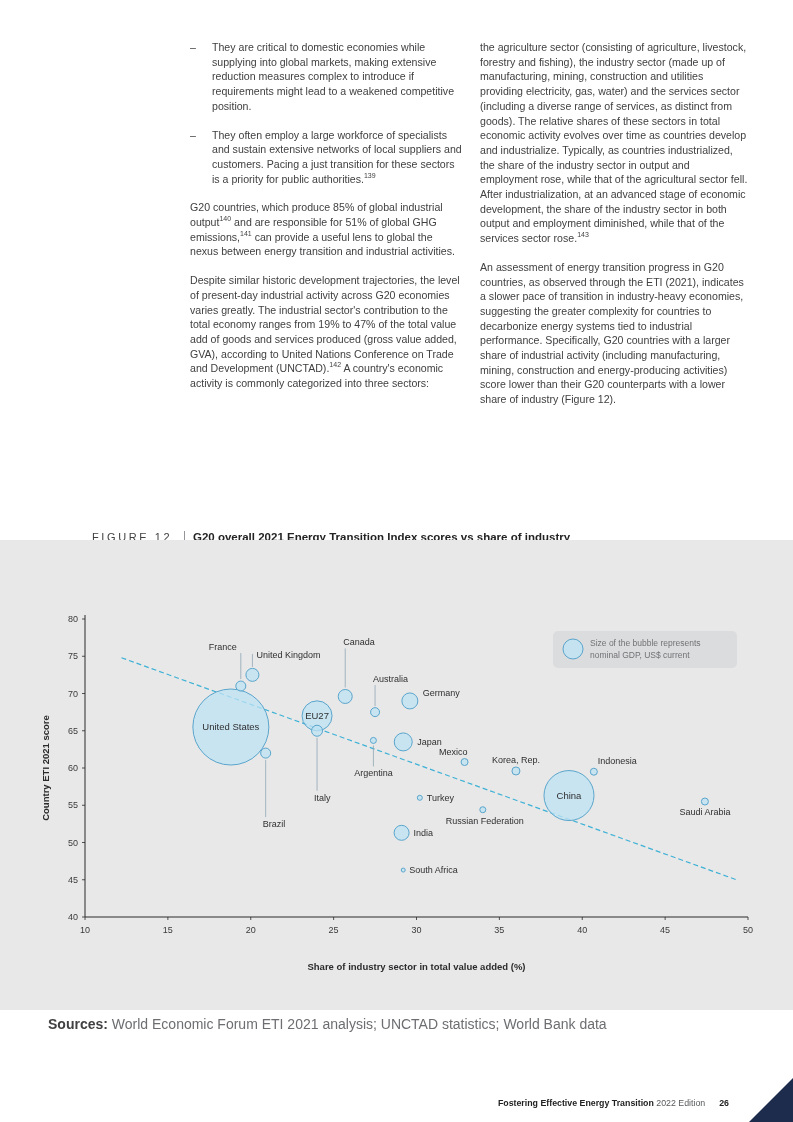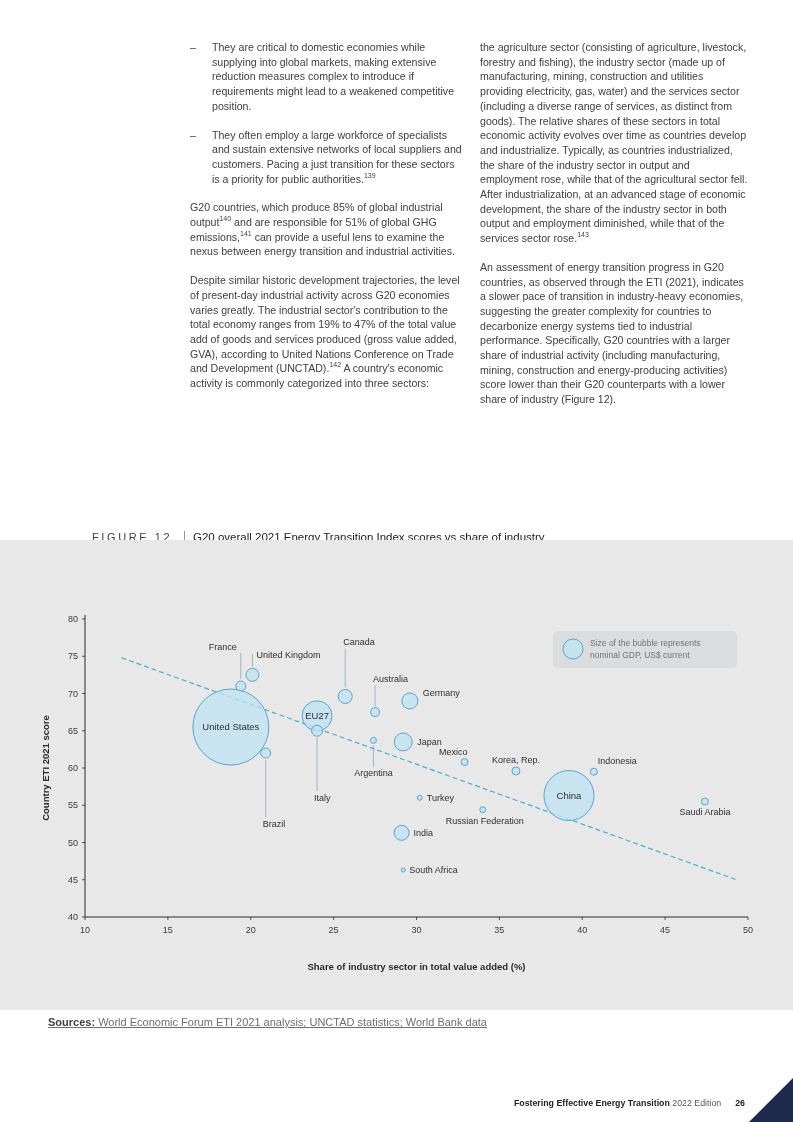--- a/index.html
+++ b/index.html
@@ -11,33 +11,33 @@
   .col-right{left:480px;width:268px;}
   .col p{margin:0 0 14px 0;}
   sup{font-size:7px;line-height:0;vertical-align:super;}
   .bullet{display:flex;margin:0 0 14px 0;}
   .bullet .dash{flex:none;width:22px;}
   
   .figure-header{position:absolute;top:503px;left:92px;right:36px;height:26px;
                  display:flex;align-items:flex-start;margin-top:28px;}
   .fig-label{font-size:11px;letter-spacing:2.6px;color:#414042;width:92px;flex:none;}
   .fig-divider{width:1px;height:22px;background:#939598;margin:0 8px 0 0;flex:none;}
-  .fig-title{font-weight:normal;font-size:11.5px;color:#232323;}
+  .fig-title{font-weight:bold;font-size:11.5px;color:#232323;}
   
   .chart-band{position:absolute;top:540px;left:0;width:793px;height:470px;background:#e8e8e8;}
   
   .tick{font:9px "Liberation Sans",sans-serif;fill:#3a3a3c;}
   .ax-title{font:bold 9.5px "Liberation Sans",sans-serif;fill:#2b2b2d;}
   .pt-label{font:9px "Liberation Sans",sans-serif;fill:#2f2f31;}
   .pt-label.inside{font-size:9.5px;}
   .legend-text{font:8.5px "Liberation Sans",sans-serif;fill:#717275;}
   
-  .sources{position:absolute;top:1016px;left:48px;font-size:11px;color:#6d6e71;text-decoration:underline;}
+  .sources{position:absolute;top:1016px;left:48px;font-size:14px;color:#6d6e71;}
   .sources .b{font-weight:bold;color:#414042;}
-  .footer{position:absolute;top:1098px;right:48px;font-size:8.8px;color:#58595b;}
+  .footer{position:absolute;top:1098px;right:64px;font-size:8.8px;color:#58595b;}
   .footer .b{font-weight:bold;color:#232323;}
   .footer .pn{margin-left:14px;}
   .corner{position:absolute;right:0;bottom:0;width:0;height:0;
           border-left:44px solid transparent;border-bottom:44px solid #1d2b4d;}
 </style>
 </head>
 <body>
 
 <div class="page">
 
@@ -46,21 +46,21 @@
         <div class="bullet">
           <span class="dash">–</span>
           <div><span>They are critical to domestic economies while supplying into global markets, making extensive reduction measures complex to introduce if requirements might lead to a weakened competitive position.</span></div>
         </div>
         <div class="bullet">
           <span class="dash">–</span>
           <div><span>They often employ a large workforce of specialists and sustain extensive networks of local suppliers and customers. Pacing a just transition for these sectors is a priority for public authorities.</span><sup>139</sup></div>
         </div>
       </div>
     <div>
-        <p><span>G20 countries, which produce 85% of global industrial output</span><sup>140</sup><span> and are responsible for 51% of global GHG emissions,</span><sup>141</sup><span> can provide a useful lens to examine the nexus between energy transition and industrial activities.</span></p>
+        <p><span>G20 countries, which produce 85% of global industrial output</span><sup>140</sup><span> and are responsible for 51% of global GHG emissions,</span><sup>141</sup><span> can provide a useful lens to global the nexus between energy transition and industrial activities.</span></p>
         <p><span>Despite similar historic development trajectories, the level of present-day industrial activity across G20 economies varies greatly. The industrial sector's contribution to the total economy ranges from 19% to 47% of the total value add of goods and services produced (gross value added, GVA), according to United Nations Conference on Trade and Development (UNCTAD).</span><sup>142</sup><span> A country's economic activity is commonly categorized into three sectors:</span></p>
       </div>
   </div>
 
   <div class="col col-right">
     <div>
         <p><span>the agriculture sector (consisting of agriculture, livestock, forestry and fishing), the industry sector (made up of manufacturing, mining, construction and utilities providing electricity, gas, water) and the services sector (including a diverse range of services, as distinct from goods). The relative shares of these sectors in total economic activity evolves over time as countries develop and industrialize. Typically, as countries industrialized, the share of the industry sector in output and employment rose, while that of the agricultural sector fell. After industrialization, at an advanced stage of economic development, the share of the industry sector in both output and employment diminished, while that of the services sector rose.</span><sup>143</sup></p>
         <p><span>An assessment of energy transition progress in G20 countries, as observed through the ETI (2021), indicates a slower pace of transition in industry-heavy economies, suggesting the greater complexity for countries to decarbonize energy systems tied to industrial performance. Specifically, G20 countries with a larger share of industrial activity (including manufacturing, mining, construction and energy-producing activities) score lower than their G20 counterparts with a lower share of industry (Figure 12).</span></p>
       </div>
   </div>

